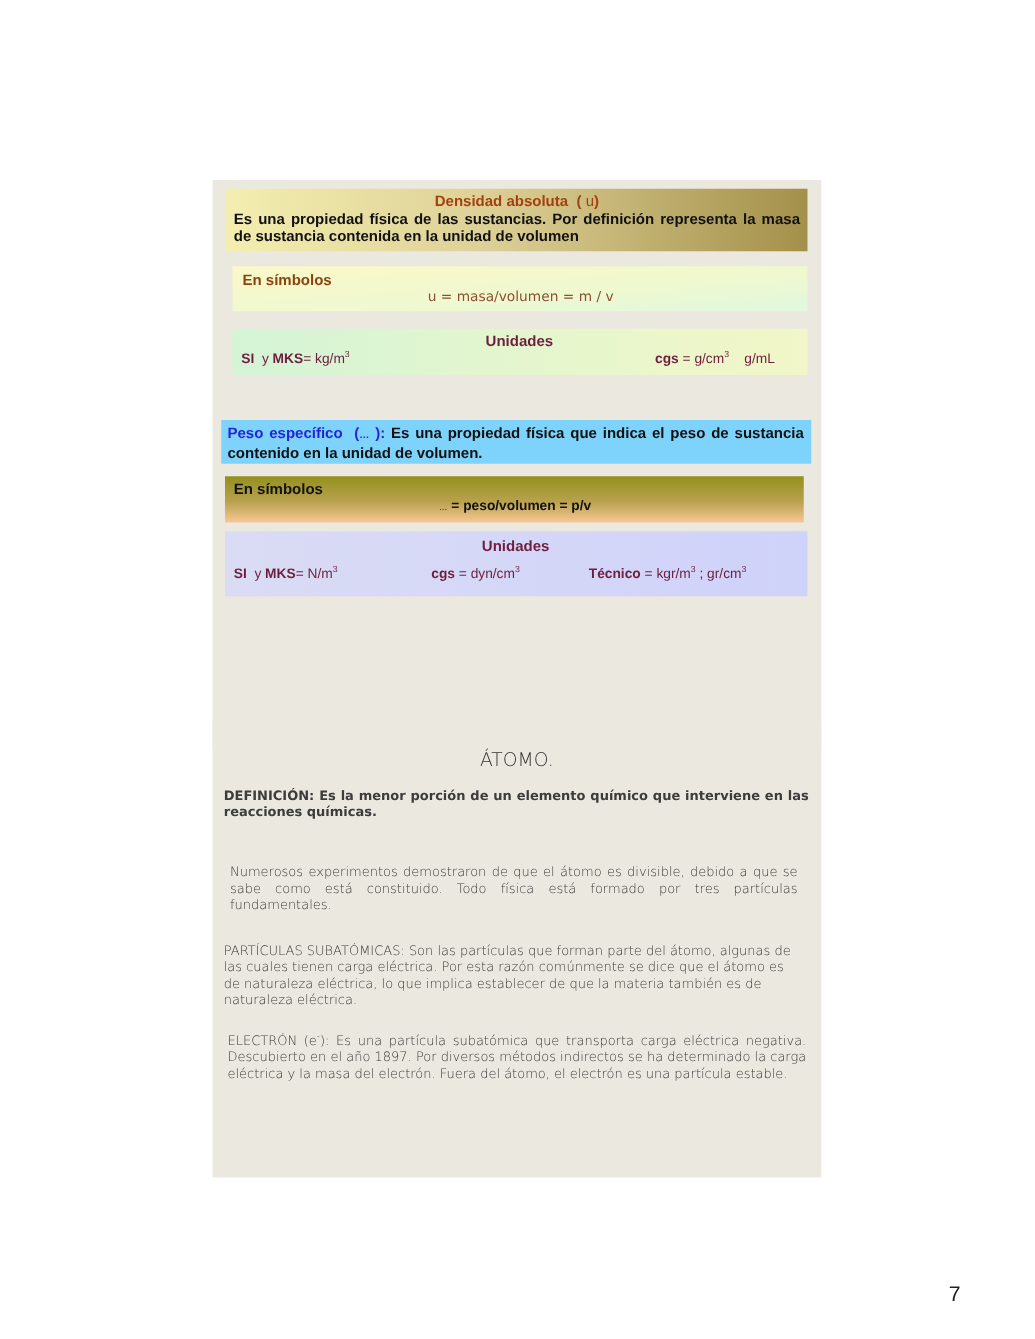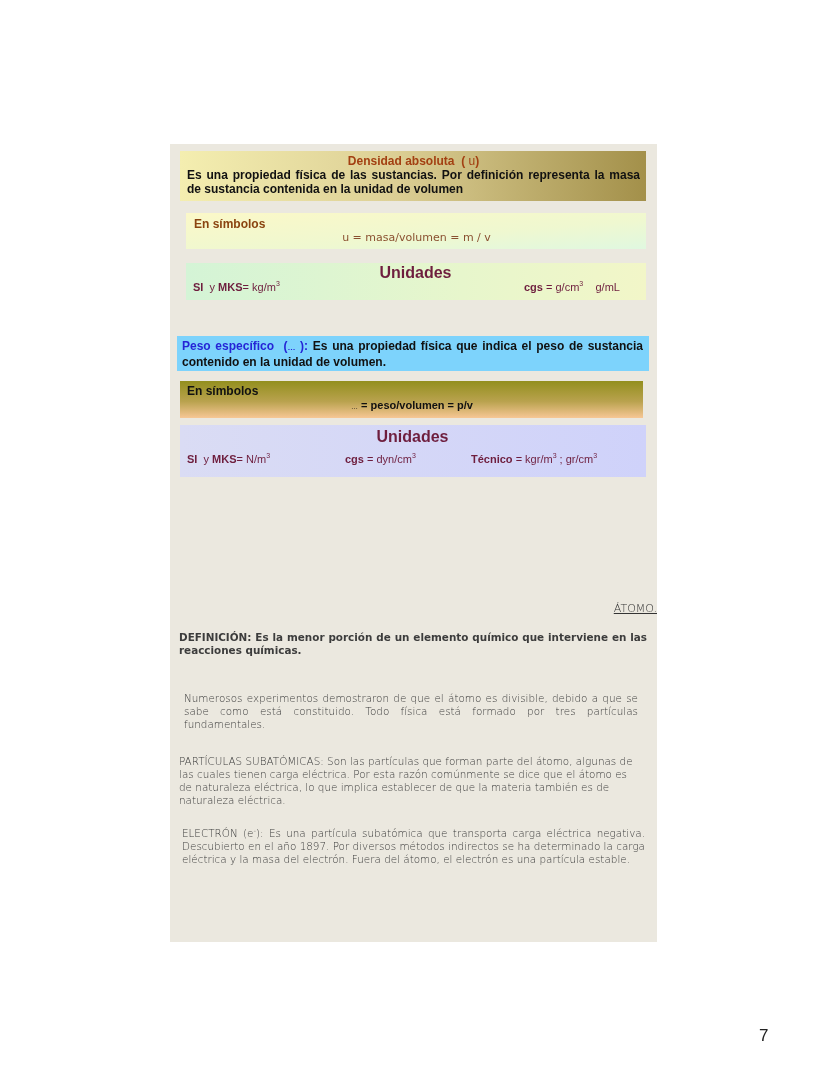--- a/index.html
+++ b/index.html
@@ -31,21 +31,21 @@
     padding: 4px 7px 0 8px;
   }
   .sym1-label { font-weight: bold; color: #8a4410; font-size: 12px; line-height: 14px; }
   .sym1-formula { text-align: center; color: #8a5030; font-size: 12px; line-height: 14px; font-family: "DejaVu Sans", sans-serif; font-size: 11px; }
 
   #units1-box {
     left: 16px; top: 119px; width: 460px; height: 37px;
     background: linear-gradient(to right, #d4f4d6 0%, #e7f6cc 60%, #f2f6c8 100%);
     padding: 3px 8px 0 7px;
   }
-  .units-title { text-align: center; font-weight: bold; color: #6e1e3e; font-size: 16px; line-height: 14px; }
+  .units-title { text-align: center; font-weight: bold; color: #6e1e3e; font-size: 12px; line-height: 14px; }
   .units-row { position: relative; height: 16px; font-size: 11px; color: #6e1e3e; }
   .units-row .b { font-weight: bold; }
   .units-row span.item { position: absolute; top: 1px; white-space: nowrap; }
   sup { font-size: 7px; vertical-align: super; line-height: 0; }
 
   #peso-box {
     left: 7px; top: 192px; width: 472px; height: 35px;
     background: #7dd3fc;
     padding: 3px 6px 0 5px;
   }
@@ -65,21 +65,21 @@
   #units2-box {
     left: 10px; top: 281px; width: 466px; height: 52px;
     background: linear-gradient(to right, #dadcf4 0%, #cfd2fa 100%);
     padding: 5px 8px 0 7px;
   }
   #units2-box .units-row { margin-top: 8px; }
 
   
   .s2 { position: absolute; color: #3c3c3c; font-size: 10.4px; line-height: 13px; font-family: "DejaVu Sans", sans-serif; font-weight: 300; }
   .s2.just { text-align: justify; }
-  #atomo-title { left: 0; width: 487px; top: 25px; text-align: right; font-size: 11px; color: #333; text-decoration: underline; }
+  #atomo-title { left: 0; width: 487px; top: 25px; text-align: center; font-size: 15px; color: #333; }
   #def-text { left: 9px; width: 468px; top: 54px; font-weight: bold; }
   #num-text { left: 14px; width: 454px; top: 115px; }
   #part-text { left: 9px; width: 463px; top: 178px; }
   #elec-text { left: 12px; width: 463px; top: 250px; }
 
   #page-number { position: absolute; left: 759px; top: 1026px; font-size: 17px; color: #222; font-family: "Liberation Sans", sans-serif; }
 </style>
 </head>
 <body>
 

